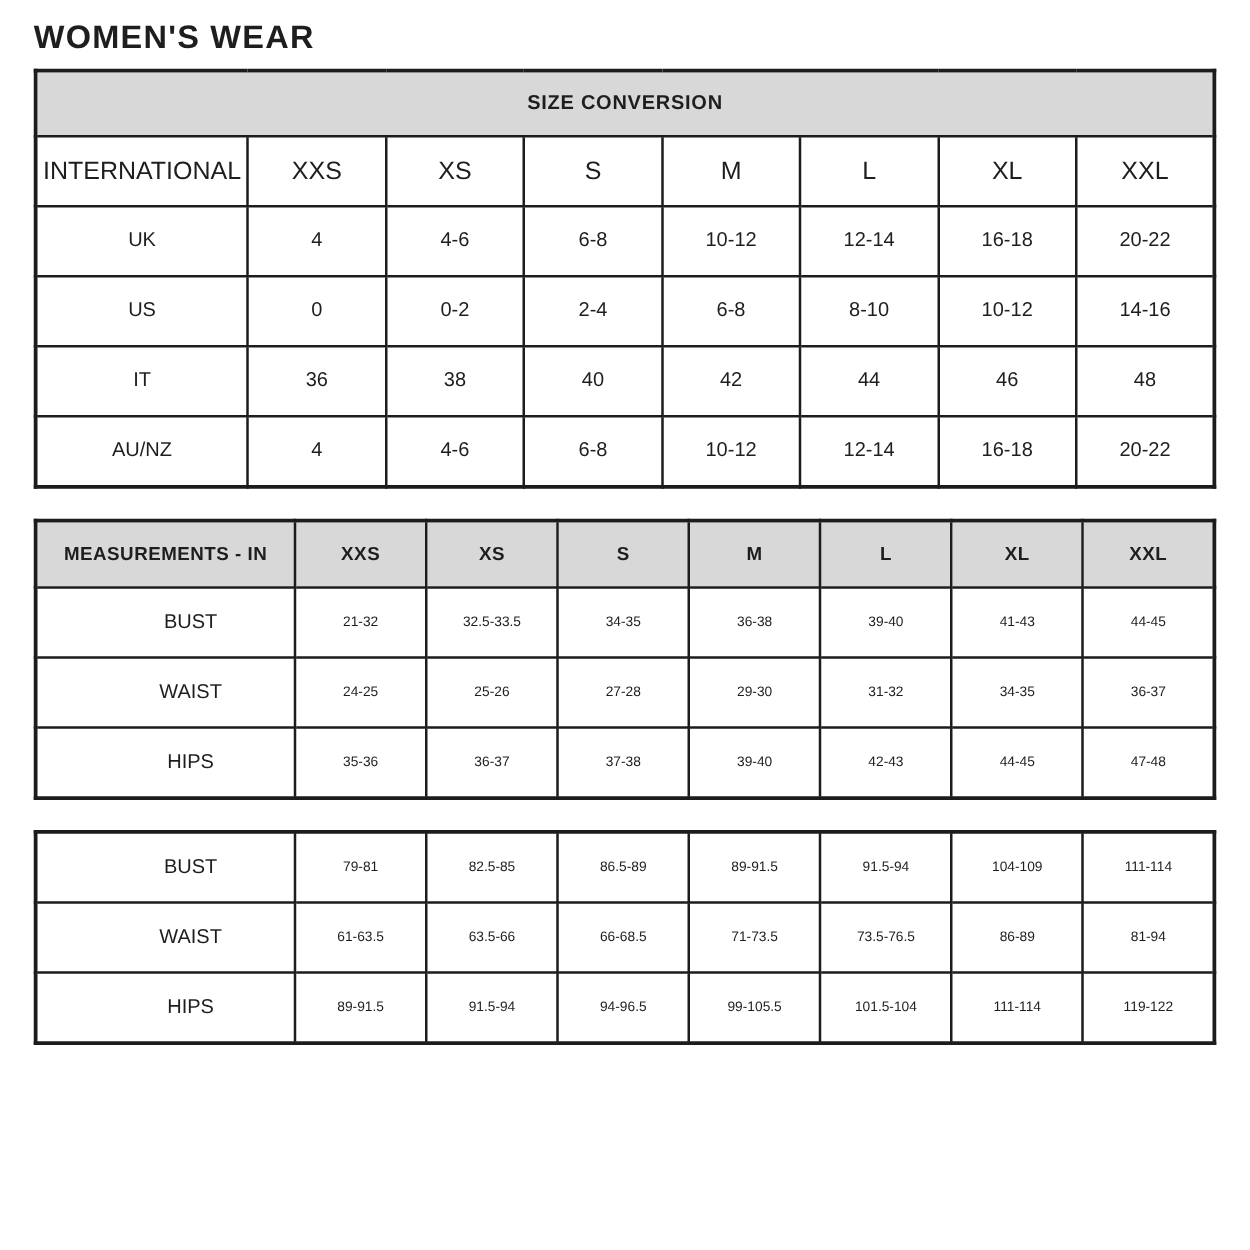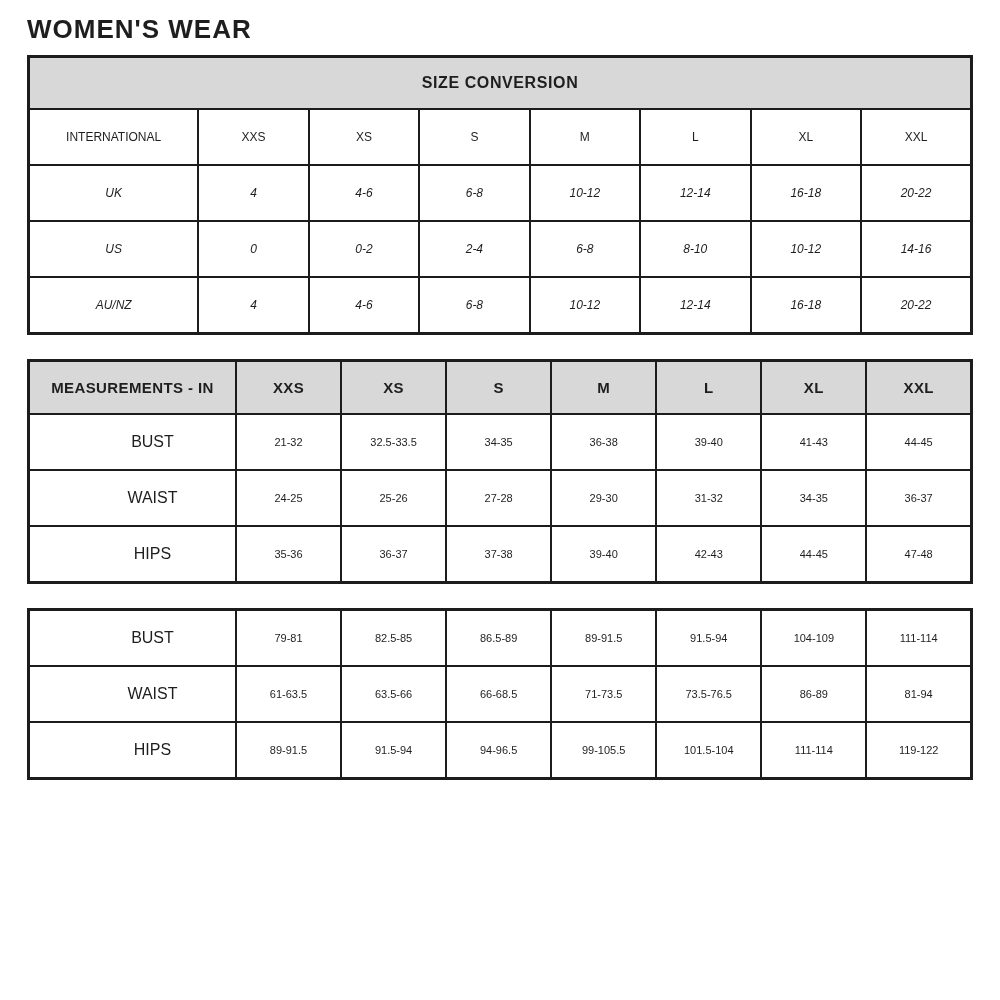--- a/index.html
+++ b/index.html
@@ -17,22 +17,22 @@
     border-collapse:collapse;table-layout:fixed;width:946px;
     border:3px solid #1c1c1c;
   }
   td{
     border:2px solid #1c1c1c;text-align:center;vertical-align:middle;
     padding:0;overflow:hidden;white-space:nowrap;
   }
   .caption-cell{
     background:#d8d8d8;height:50px;font-weight:700;font-size:16px;letter-spacing:.6px;margin-left:34px;
   }
-  .t1-header-row td{height:54px;font-size:12px;}
-  .t1-row td{height:54px;font-size:12px;font-style:italic;}
+  .t1-header-row td{height:54px;font-size:20px;}
+  .t1-row td{height:54px;font-size:16px;}
   .m-table{margin-top:24px;}
   .m-header-row td{
     height:51px;font-weight:700;font-size:15px;background:#d8d8d8;letter-spacing:.4px;
   }
   .m-row td{height:54px;font-size:11px;}
   .m-row td.row-label{font-size:16px;padding-left:40px;}
 </style>
 </head>
 <body>
 
@@ -76,20 +76,30 @@
         </tr>
         <tr class="t1-row">
           <td class="row-label">US</td>
           <td>0</td>
           <td>0-2</td>
           <td>2-4</td>
           <td>6-8</td>
           <td>8-10</td>
           <td>10-12</td>
           <td>14-16</td>
+        </tr>
+        <tr class="t1-row">
+          <td class="row-label">IT</td>
+          <td>36</td>
+          <td>38</td>
+          <td>40</td>
+          <td>42</td>
+          <td>44</td>
+          <td>46</td>
+          <td>48</td>
         </tr>
         <tr class="t1-row">
           <td class="row-label">AU/NZ</td>
           <td>4</td>
           <td>4-6</td>
           <td>6-8</td>
           <td>10-12</td>
           <td>12-14</td>
           <td>16-18</td>
           <td>20-22</td>

